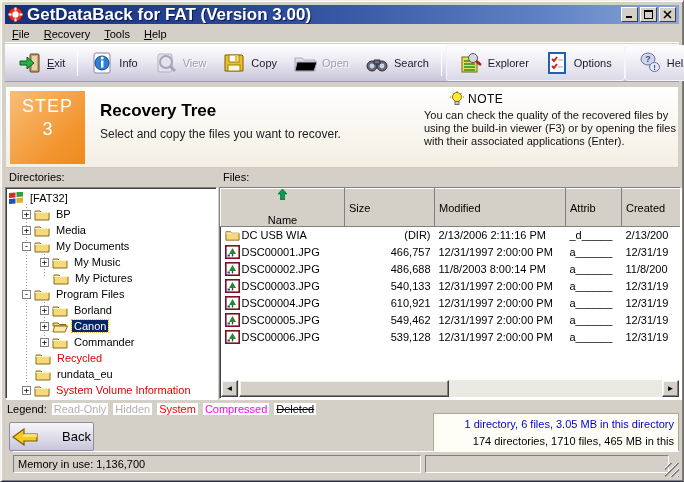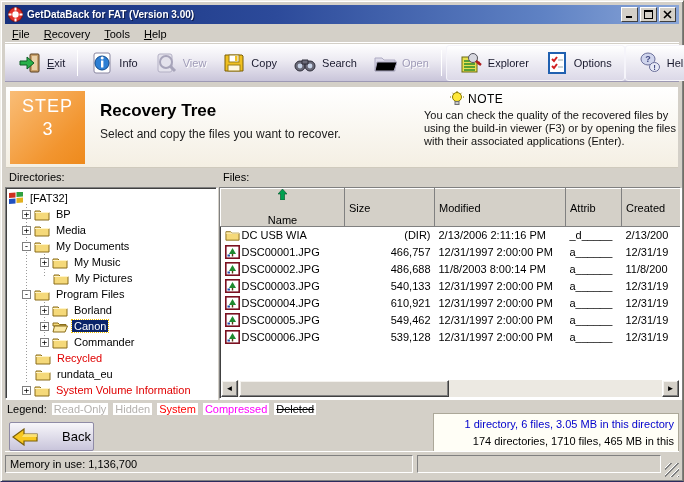--- a/index.html
+++ b/index.html
@@ -7,21 +7,21 @@
   body { font-family:"Liberation Sans", sans-serif; font-size:11px; color:#000; background:#d4d0c8; overflow:hidden; }
 
   .window { position:absolute; inset:0; background:#d4d0c8;
     border:1px solid #f1efe9; border-right-color:#716f64; border-bottom-color:#2b2b5e;
     box-shadow: inset 1px 1px 0 #fff, inset -1px -1px 0 #808080; padding:3px; }
 
   
   .titlebar { position:absolute; left:4px; top:4px; right:4px; height:19px;
     background:linear-gradient(90deg,#16307c 0%,#2c4a9a 40%,#5f82c4 80%,#8aa6d8 100%);
     display:flex; align-items:center; padding:0 3px; }
-  .titlebar .title { color:#fff; font-weight:bold; font-size:10px; margin-left:4px; flex:1;
+  .titlebar .title { color:#fff; font-weight:bold; font-size:17px; margin-left:4px; flex:1;
     text-shadow:1px 1px 0 #0a1a4a; white-space:nowrap; }
   .app-icon { width:15px; height:15px; flex:0 0 auto; }
   .winbtn { width:17px; height:15px; background:#d4d0c8; border:1px solid; border-color:#fff #404040 #404040 #fff;
     display:flex; align-items:center; justify-content:center; margin-left:2px; position:relative; }
   .winbtn svg { display:block; }
 
   
   .menubar { position:absolute; left:4px; top:24px; right:4px; height:18px; display:flex; align-items:center;
     background:#d4d0c8; border-bottom:1px solid #fff; }
   .menu-item { display:inline-block; padding:2px 7px; cursor:default; }
@@ -117,21 +117,21 @@
   
   .back-btn { position:absolute; left:8px; top:421px; width:85px; height:29px;
     background:linear-gradient(#f7f6fa,#c9c5db); border:1px solid #8f8ba6; border-radius:2px;
     display:flex; align-items:center; justify-content:center; gap:24px; font-size:13px; cursor:pointer; }
   .info-box { position:absolute; left:432px; top:412px; width:246px; height:40px; background:#fffef6;
     border:1px solid #aca899; padding:2px 4px; text-align:right; }
   .info-box .l1 { color:#0000cc; line-height:17px; }
   .info-box .l2 { color:#000; line-height:17px; }
 
   
-  .statusbar { position:absolute; left:4px; right:4px; bottom:4px; height:26px; background:#d4d0c8; border-top:1px solid #fff;padding-left:40px; }
+  .statusbar { position:absolute; left:12px; right:4px; bottom:4px; height:26px; background:#d4d0c8; border-top:1px solid #fff;padding-left:40px; }
   .status-cell { position:absolute; top:3px; height:18px; border:1px solid; border-color:#808080 #fff #fff #808080;
     padding:1px 4px; line-height:14px; background:#d4d0c8; }
   .sc1 { left:0; width:408px; }
   .sc2 { left:412px; width:244px; }
   .grip { position:absolute; right:0; bottom:0; width:14px; height:14px;
     background:repeating-linear-gradient(135deg,transparent 0 3px,#fff 3px 4px,#808080 4px 5px); }
 </style>
 </head>
 <body>
 
@@ -199,36 +199,36 @@
     </span>
     <span class="tb-btn">
       <svg class="tb-icon" viewBox="0 0 24 24">
         <path d="M3 4 h17 l1 1 v15 h-18 z" fill="#f0c020" stroke="#7a5e08"></path>
         <rect x="7" y="4" width="10" height="7" fill="#fff" stroke="#9a7e18"></rect>
         <rect x="13" y="5" width="2.5" height="5" fill="#f0c020"></rect>
         <rect x="6" y="14" width="12" height="6" fill="#fff8e0" stroke="#9a7e18"></rect>
       </svg>
       <span class="lbl">Copy</span>
     </span>
+    <span class="tb-btn disabled">
+      <svg class="tb-icon" viewBox="0 0 24 24">
+        <path d="M2 7 h7 l2 2 h11 v11 h-20 z" fill="#dddaea" stroke="#aeabc2"></path>
+        <path d="M4 11 h20 l-3 9 h-19 z" fill="#ecease f" stroke="#aeabc2"></path>
+      </svg>
+      <span class="lbl">Open</span>
+    </span>
     <span class="tb-btn">
       <svg class="tb-icon" viewBox="0 0 24 24">
         <circle cx="7" cy="15" r="5" fill="#6a6a78" stroke="#2e2e3a"></circle>
         <circle cx="17" cy="15" r="5" fill="#6a6a78" stroke="#2e2e3a"></circle>
         <circle cx="7" cy="15" r="2.4" fill="#c8d4e8"></circle>
           <circle cx="17" cy="15" r="2.4" fill="#c8d4e8"></circle>
         <path d="M9 9 h6 v4 h-6 z" fill="#6a6a78" stroke="#2e2e3a"></path>
       </svg>
       <span class="lbl">Search</span>
-    </span>
-    <span class="tb-btn disabled">
-      <svg class="tb-icon" viewBox="0 0 24 24">
-        <path d="M2 7 h7 l2 2 h11 v11 h-20 z" fill="#dddaea" stroke="#aeabc2"></path>
-        <path d="M4 11 h20 l-3 9 h-19 z" fill="#ecease f" stroke="#aeabc2"></path>
-      </svg>
-      <span class="lbl">Open</span>
     </span>
     <span class="tb-sep"></span>
     <span class="tb-panel">
       <span class="tb-btn">
         <svg class="tb-icon" viewBox="0 0 24 24">
           <rect x="3" y="6" width="15" height="15" fill="#e8e050" stroke="#6a6a10"></rect>
           <path d="M5 10 h11 M5 13 h11 M5 16 h11 M5 19 h11" stroke="#2a8a2a" stroke-width="1.4"></path>
           <circle cx="14" cy="7" r="4.5" fill="#d8d8e0" stroke="#55555f"></circle>
           <path d="M22 14 l-5 -4" stroke="#b02020" stroke-width="2.5"></path>
           <path d="M22 14 l-4 -1 l2 -3 z" fill="#b02020"></path>

